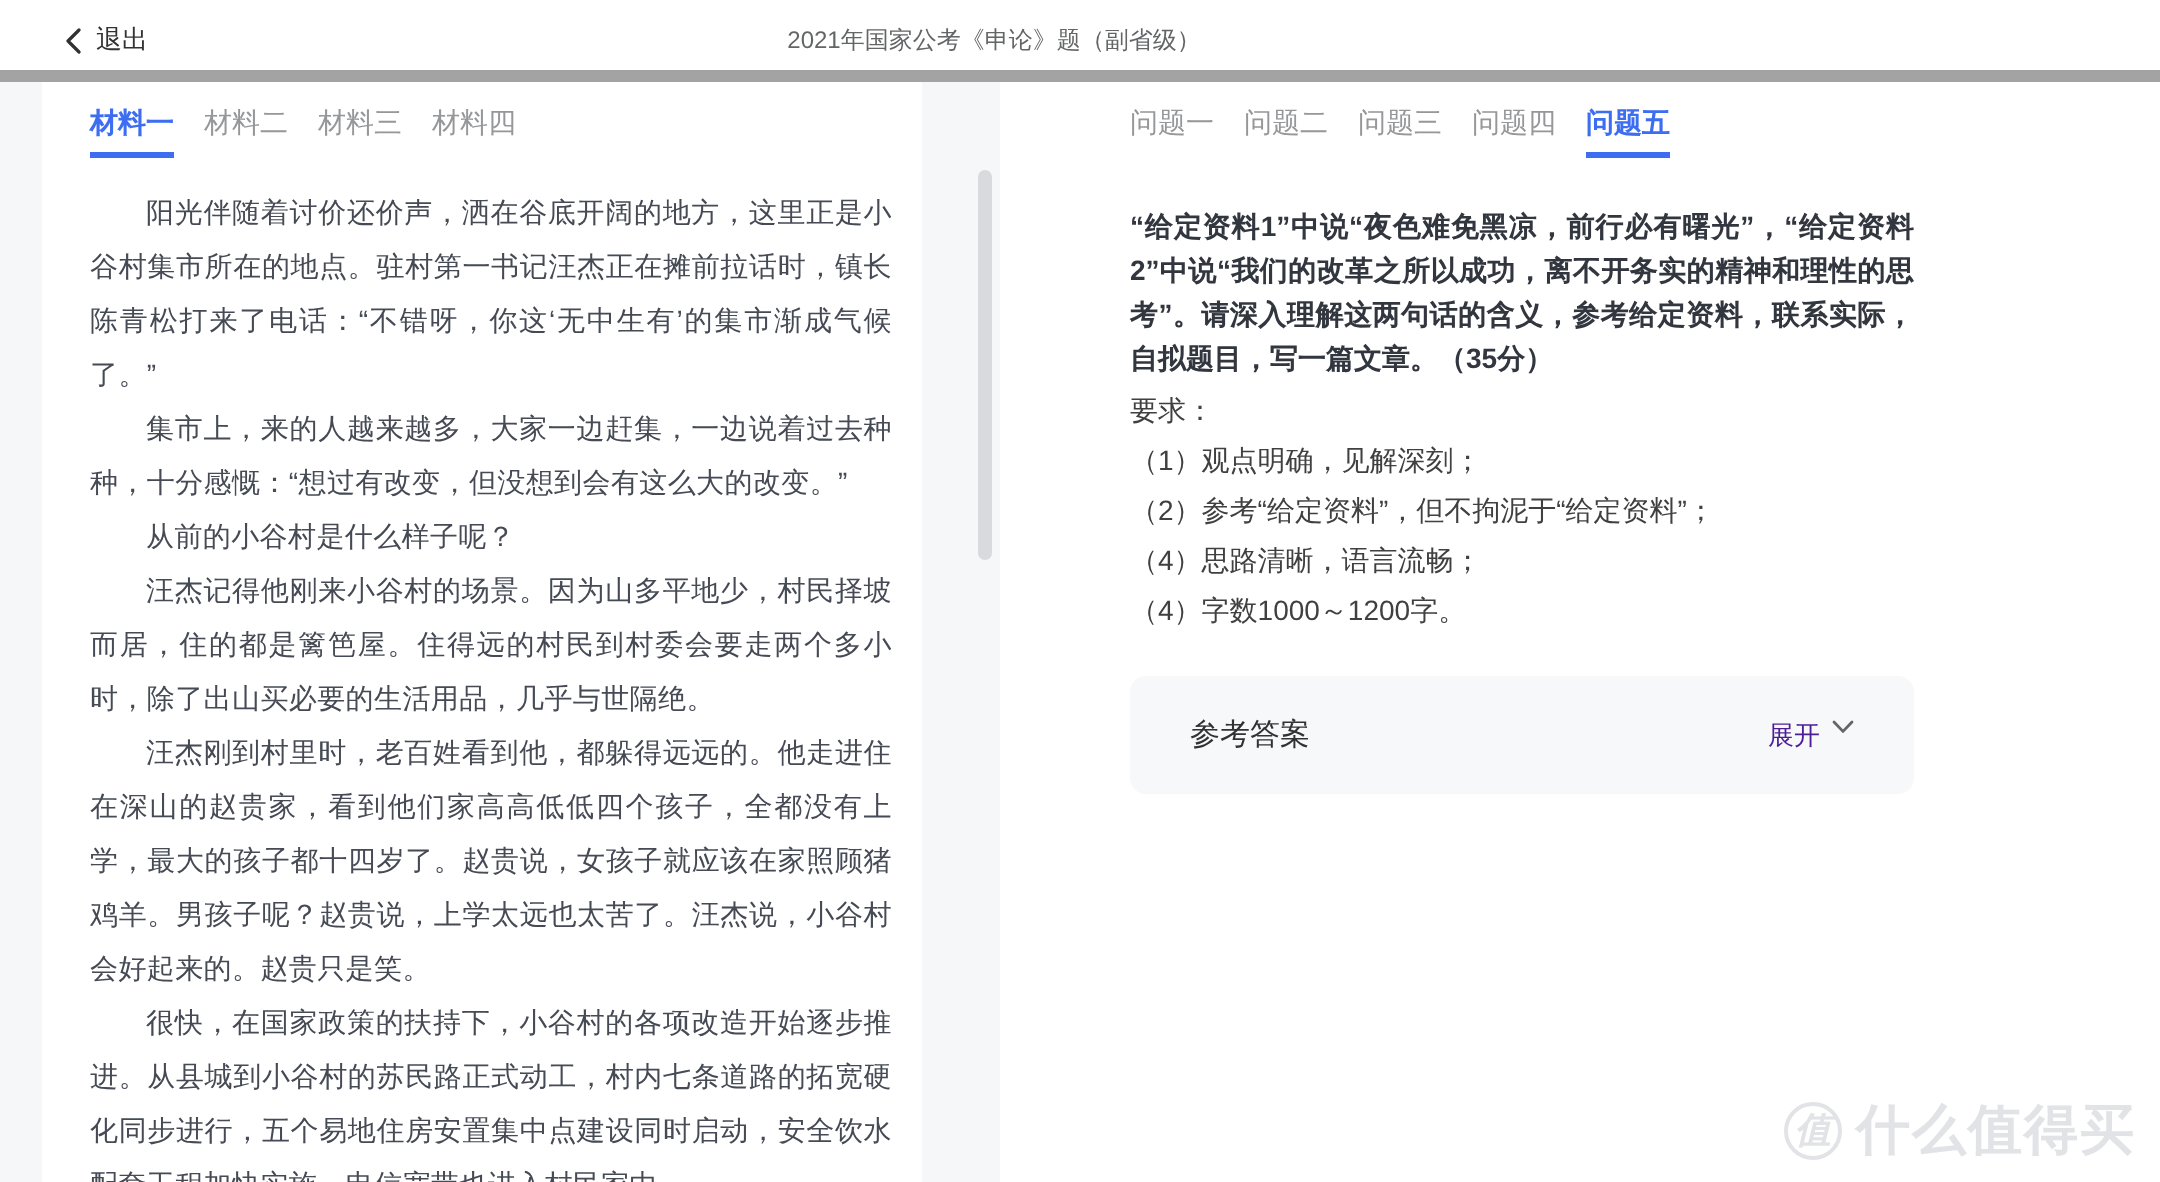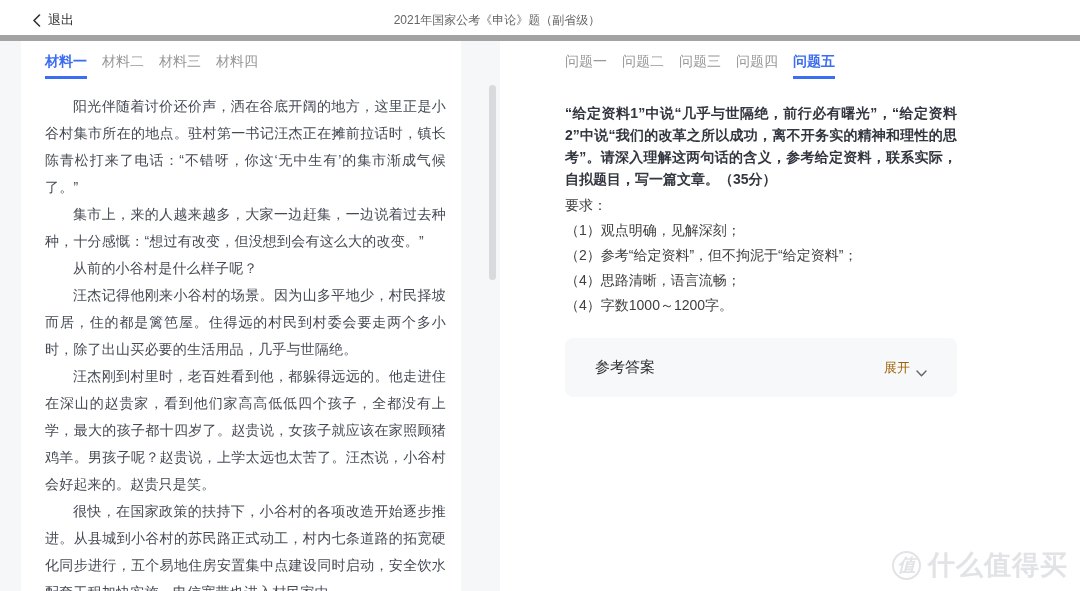--- a/index.html
+++ b/index.html
@@ -35,21 +35,21 @@
 
   
   .question-text { margin-top:23px; font-size:14px; line-height:22px; font-weight:bold;
                    color:#32363f; text-align:justify; }
   .requirements { margin-top:3px; }
   .requirements div { font-size:14px; line-height:25px; color:#404040; }
 
   .answer-card { margin-top:20px; width:392px; height:59px; background:#f7f8fa; border-radius:8px;
                  display:flex; align-items:center; justify-content:space-between; padding:0 30px; cursor:pointer; }
   .answer-label { font-size:15px; color:#323233; }
-  .expand-btn { display:flex; align-items:flex-end; gap:6px; font-size:13px; color:#a16207; cursor:pointer; }
+  .expand-btn { display:flex; align-items:flex-start; gap:6px; font-size:13px; color:#4c1d95; cursor:pointer; }
   .expand-btn svg { display:block; margin-top:1px; }
 
   
   .scroll-thumb { position:absolute; left:489px; top:85px; width:7px; height:195px;
                   background:#d8dadd; border-radius:4px; }
 
   
   .watermark { position:absolute; right:12px; bottom:8px; display:flex; align-items:center;
                gap:7px; color:#e2e3e6; pointer-events:none; }
   .wm-logo { width:29px; height:29px; border:2.5px solid currentColor; border-radius:50%;
@@ -112,21 +112,21 @@
 
           <div class="tab">问题二</div>
 
           <div class="tab">问题三</div>
 
           <div class="tab">问题四</div>
 
           <div class="tab active">问题五</div>
         </div>
 
-      <div class="question-text">“给定资料1”中说“几乎与世隔绝，前行必有曙光”，“给定资料2”中说“我们的改革之所以成功，离不开务实的精神和理性的思考”。请深入理解这两句话的含义，参考给定资料，联系实际，自拟题目，写一篇文章。（35分）</div>
+      <div class="question-text">“给定资料1”中说“夜色难免黑凉，前行必有曙光”，“给定资料2”中说“我们的改革之所以成功，离不开务实的精神和理性的思考”。请深入理解这两句话的含义，参考给定资料，联系实际，自拟题目，写一篇文章。（35分）</div>
 
       <div class="requirements">
 
           <div>要求：</div>
 
           <div>（1）观点明确，见解深刻；</div>
 
           <div>（2）参考“给定资料”，但不拘泥于“给定资料”；</div>
 
           <div>（4）思路清晰，语言流畅；</div>

